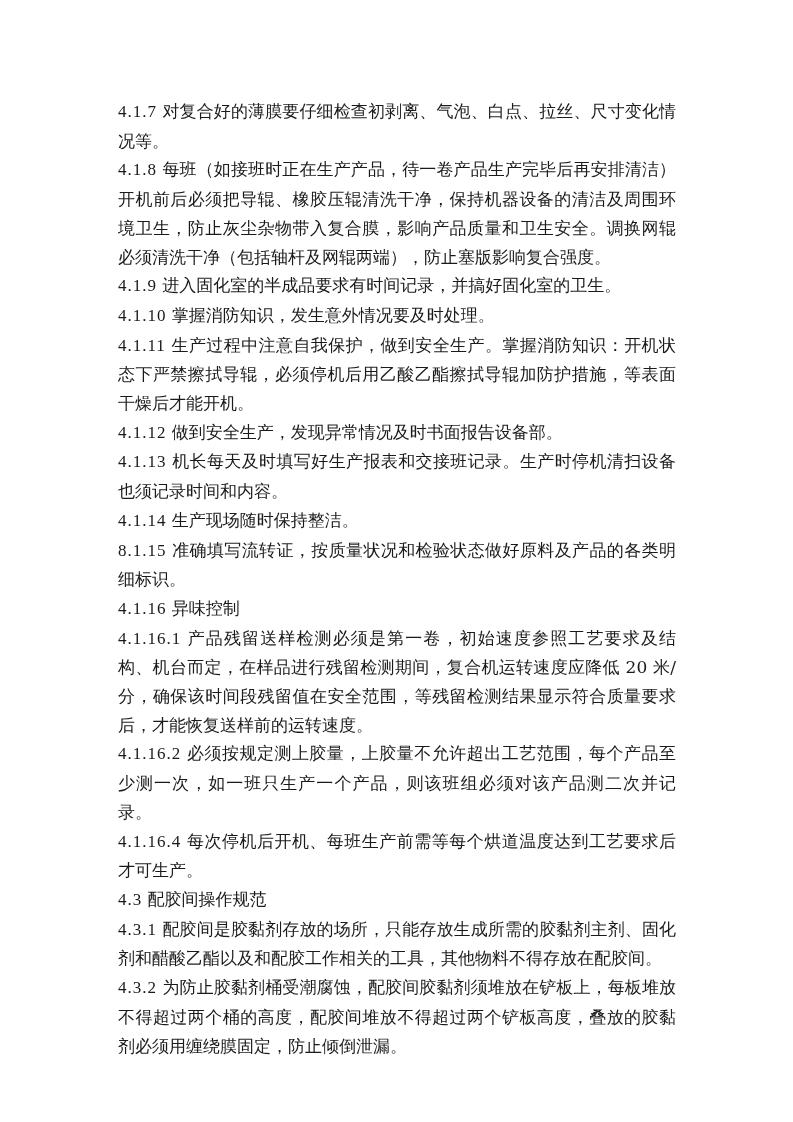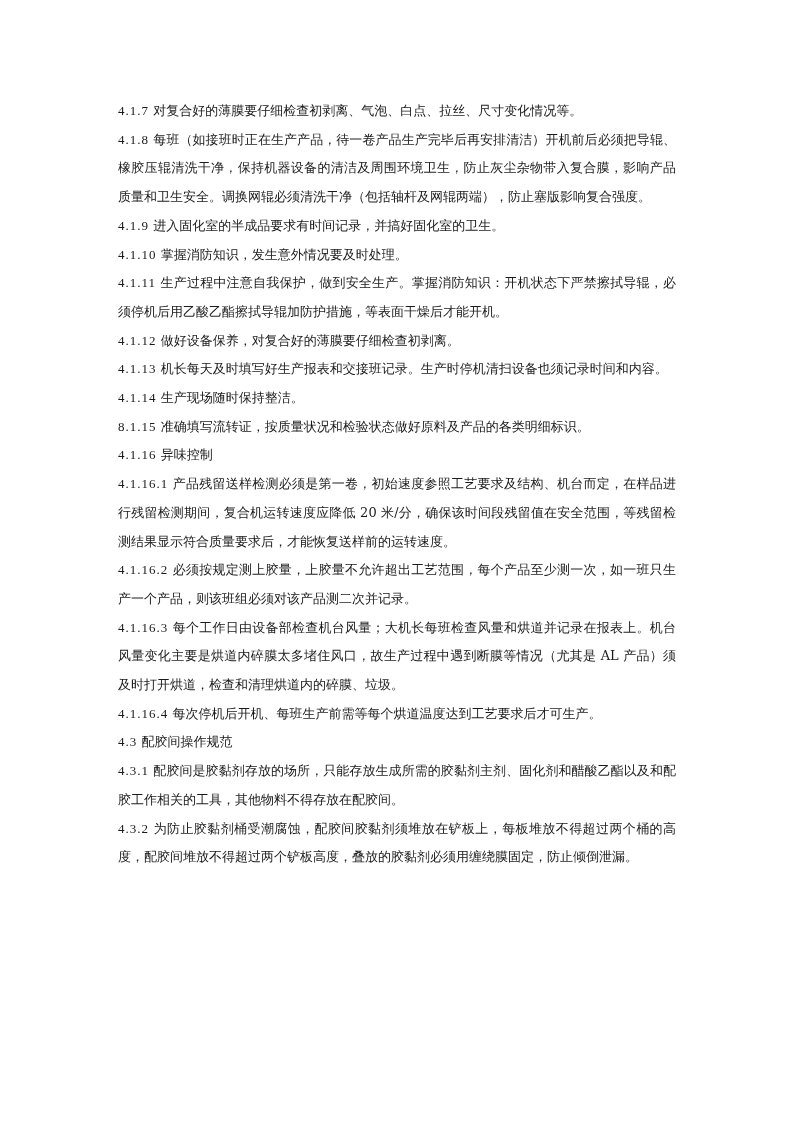--- a/index.html
+++ b/index.html
@@ -12,21 +12,21 @@
       height: 1122px;
       position: relative;
       overflow: hidden;
     }
     .page {
       position: absolute;
       left: 118px;
       top: 97px;
       width: 558px;
       font-family: "DejaVu Serif", "Liberation Serif", serif;
-      font-size: 13px;
+      font-size: 17px;
       line-height: 28.7px;
       color: #1a1a1a;
     }
     .para {
       margin: 0;
       padding: 0;
       text-align: justify;
       text-justify: inter-ideograph;
       word-break: break-all;
     }
@@ -37,25 +37,24 @@
   </style>
 </head>
 <body>
 
 <div class="page">
   <p class="para"><span class="num">4.1.7 </span><span>对复合好的薄膜要仔细检查初剥离、气泡、白点、拉丝、尺寸变化情况等。</span></p>
   <p class="para"><span class="num">4.1.8 </span><span>每班（如接班时正在生产产品，待一卷产品生产完毕后再安排清洁）开机前后必须把导辊、橡胶压辊清洗干净，保持机器设备的清洁及周围环境卫生，防止灰尘杂物带入复合膜，影响产品质量和卫生安全。调换网辊必须清洗干净（包括轴杆及网辊两端），防止塞版影响复合强度。</span></p>
   <p class="para"><span class="num">4.1.9 </span><span>进入固化室的半成品要求有时间记录，并搞好固化室的卫生。</span></p>
   <p class="para"><span class="num">4.1.10 </span><span>掌握消防知识，发生意外情况要及时处理。</span></p>
   <p class="para"><span class="num">4.1.11 </span><span>生产过程中注意自我保护，做到安全生产。掌握消防知识：开机状态下严禁擦拭导辊，必须停机后用乙酸乙酯擦拭导辊加防护措施，等表面干燥后才能开机。</span></p>
-  <p class="para"><span class="num">4.1.12 </span><span>做好设备保养，对复合好的薄膜要仔细检查初剥离。</span></p>
+  <p class="para"><span class="num">4.1.12 </span><span>做到安全生产，发现异常情况及时书面报告设备部。</span></p>
   <p class="para"><span class="num">4.1.13 </span><span>机长每天及时填写好生产报表和交接班记录。生产时停机清扫设备也须记录时间和内容。</span></p>
   <p class="para"><span class="num">4.1.14 </span><span>生产现场随时保持整洁。</span></p>
   <p class="para"><span class="num">8.1.15 </span><span>准确填写流转证，按质量状况和检验状态做好原料及产品的各类明细标识。</span></p>
   <p class="para"><span class="num">4.1.16 </span><span>异味控制</span></p>
   <p class="para"><span class="num">4.1.16.1 </span><span>产品残留送样检测必须是第一卷，初始速度参照工艺要求及结构、机台而定，在样品进行残留检测期间，复合机运转速度应降低 20 米/分，确保该时间段残留值在安全范围，等残留检测结果显示符合质量要求后，才能恢复送样前的运转速度。</span></p>
   <p class="para"><span class="num">4.1.16.2 </span><span>必须按规定测上胶量，上胶量不允许超出工艺范围，每个产品至少测一次，如一班只生产一个产品，则该班组必须对该产品测二次并记录。</span></p>
-  <p class="para"><span class="num">4.1.16.3 </span><span>每个工作日由设备部检查机台风量；大机长每班检查风量和烘道并记录在报表上。机台风量变化主要是烘道内碎膜太多堵住风口，故生产过程中遇到断膜等情况（尤其是 AL 产品）须及时打开烘道，检查和清理烘道内的碎膜、垃圾。</span></p>
   <p class="para"><span class="num">4.1.16.4 </span><span>每次停机后开机、每班生产前需等每个烘道温度达到工艺要求后才可生产。</span></p>
   <p class="para"><span class="num">4.3 </span><span>配胶间操作规范</span></p>
   <p class="para"><span class="num">4.3.1 </span><span>配胶间是胶黏剂存放的场所，只能存放生成所需的胶黏剂主剂、固化剂和醋酸乙酯以及和配胶工作相关的工具，其他物料不得存放在配胶间。</span></p>
   <p class="para"><span class="num">4.3.2 </span><span>为防止胶黏剂桶受潮腐蚀，配胶间胶黏剂须堆放在铲板上，每板堆放不得超过两个桶的高度，配胶间堆放不得超过两个铲板高度，叠放的胶黏剂必须用缠绕膜固定，防止倾倒泄漏。</span></p>
 </div>
 
 </body></html>

